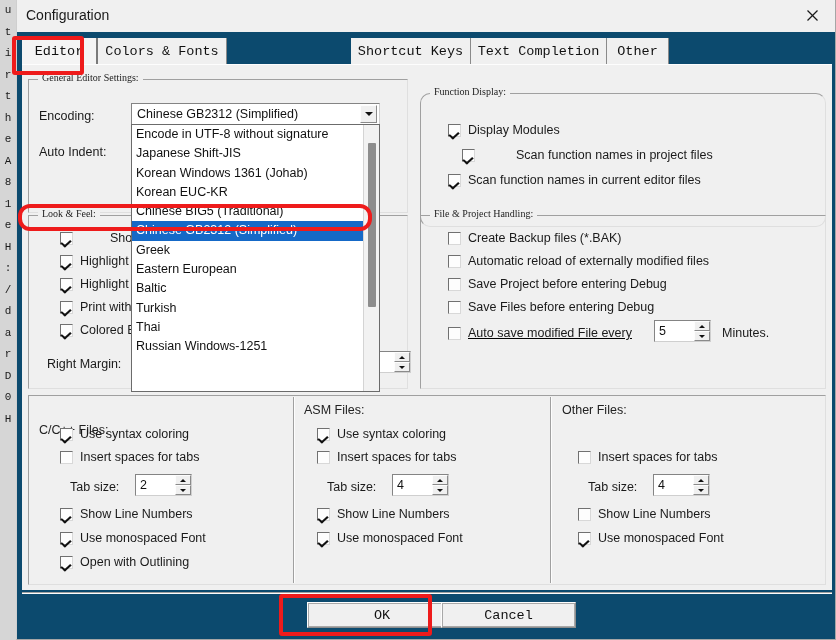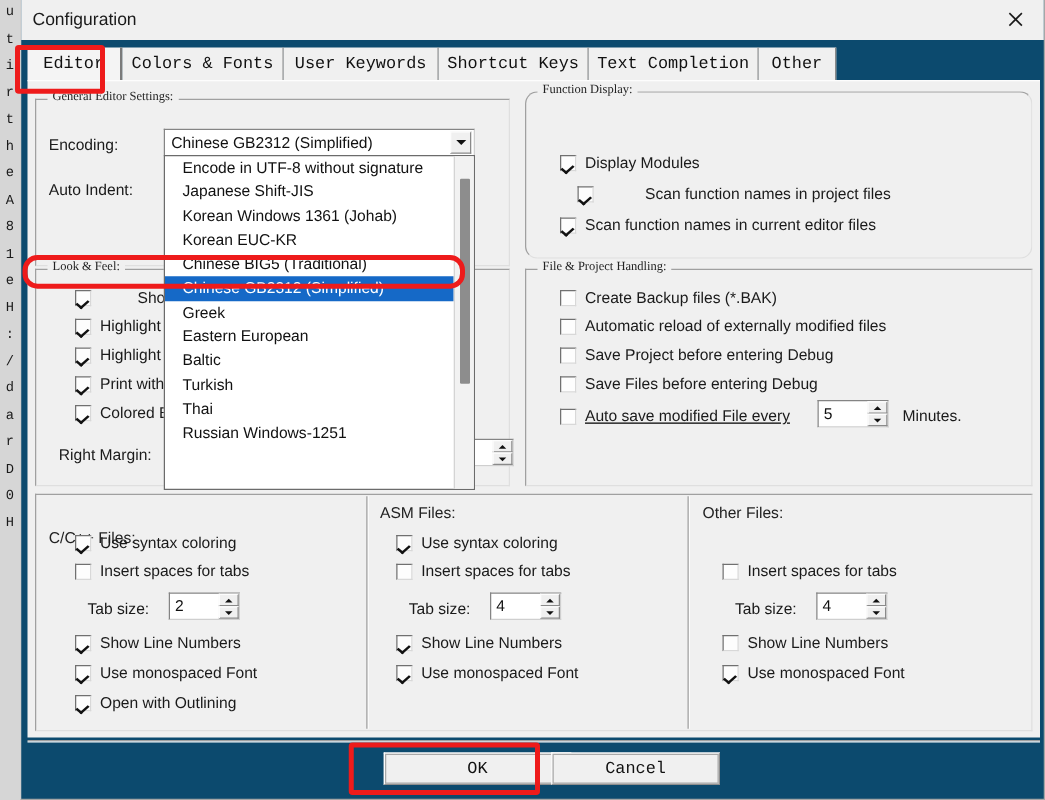--- a/index.html
+++ b/index.html
@@ -174,21 +174,21 @@
   
   #dd-popup {
     position: absolute;
     background: #ffffff;
     border: 1px solid #6b6b6b;
     z-index: 40;
   }
   #dd-list { position: absolute; left: 0; top: 0; right: 16px; bottom: 0; }
   .dd-item {
     height: 19.3px; line-height: 19.3px;
-    padding-left: 14px; font-size: 12.5px; color: #111;
+    padding-left: 4px; font-size: 12.5px; color: #111;
     white-space: nowrap; overflow: hidden; cursor: pointer;
   }
   .dd-item.selected { background: #1569c7; color: #ffffff; }
   #dd-scroll {
     position: absolute; right: 0; top: 0; width: 16px; bottom: 0;
     background: #f2f2f2; border-left: 1px solid #d4d4d4;
   }
   #dd-thumb {
     position: absolute; left: 4px; top: 18px; width: 8px; height: 164px;
     background: #8d8d8d; border-radius: 1px;
@@ -262,23 +262,20 @@
     </div>
   </div>
 
   <div id="tabstrip">
     <div class="tab active" style="left:5px;  width:76px;">
         <span>Editor</span>
       </div>
     <div class="tab" style="left:81px; width:129px;">
         <span>Colors &amp; Fonts</span>
       </div>
-    <div class="tab" style="left:210px;width:124px;">
-        <span>User Keywords</span>
-      </div>
     <div class="tab" style="left:334px;width:120px;">
         <span>Shortcut Keys</span>
       </div>
     <div class="tab" style="left:454px;width:136px;">
         <span>Text Completion</span>
       </div>
     <div class="tab" style="left:590px;width:62px;">
         <span>Other</span>
       </div>
   </div>
@@ -290,21 +287,21 @@
     </div>
     <div class="lbl" style="left:17px; top:44px;">Encoding:</div>
     <div class="combo" style="left:109px; top:38px; width:249px;">
       <span class="cval">Chinese GB2312 (Simplified)</span>
       <span class="carrow">
           <i></i>
         </span>
     </div>
     <div class="lbl" style="left:17px; top:80px;">Auto Indent:</div>
 
-    <div class="group" style="left:398px; top:8px; width:406px; height:134px;border-radius:10px;">
+    <div class="group" style="left:398px; top:28px; width:406px; height:134px;border-radius:10px;">
       <span class="gtitle">Function Display:</span>
     </div>
     <div class="cbrow" style="left:426px; top:56px;">
       <span class="cbox checked"></span>
       <span class="cbtext">Display Modules</span>
     </div>
     <div class="cbrow" style="left:440px; top:81px;gap:34px;">
       <span class="cbox checked"></span>
       <span class="cbtext">Scan function names in project files</span>
     </div>

